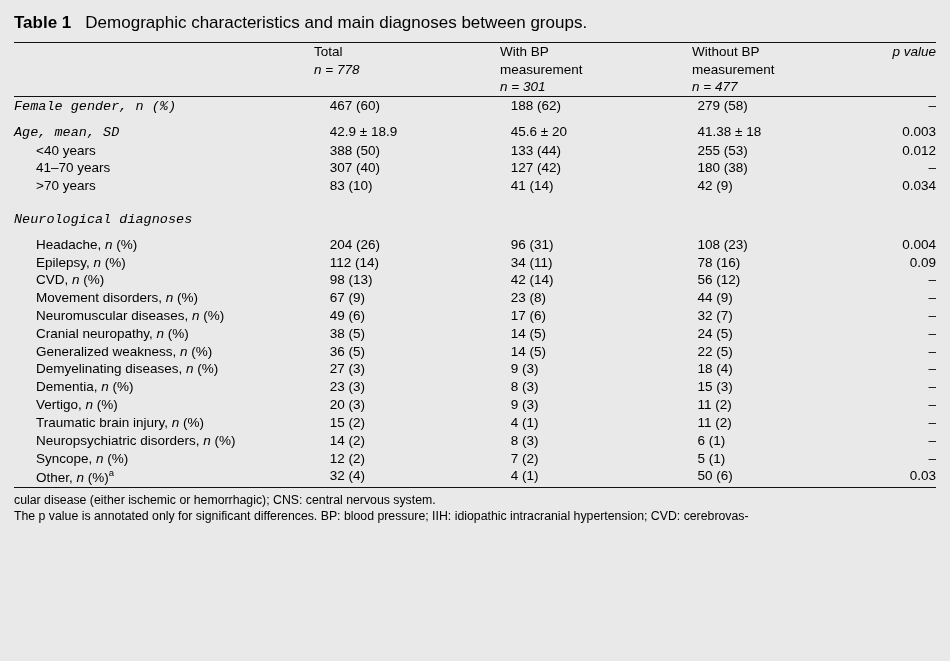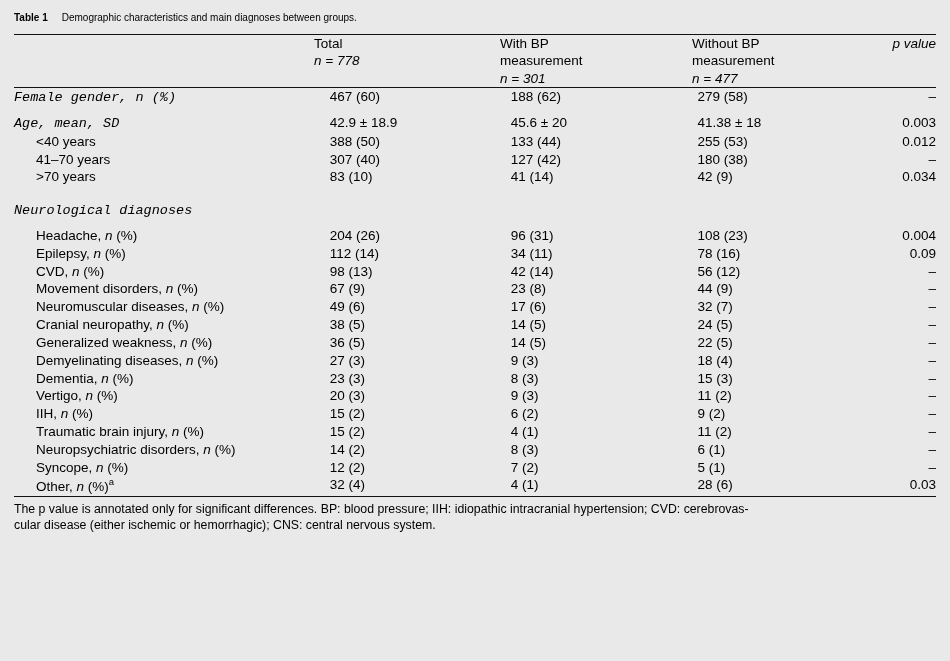--- a/index.html
+++ b/index.html
@@ -12,21 +12,21 @@
     background: #e9e9e9;
     font-family: "Liberation Sans", sans-serif;
     color: #000;
   }
   .table-wrap {
     width: 950px;
     box-sizing: border-box;
     padding: 10px 14px 0 14px;
   }
   .caption {
-    font-size: 10px;
+    font-size: 17px;
     padding: 2px 0 9px 0;
     line-height: 1.25;
   }
   .caption .cap-label {
     font-weight: bold;
     margin-right: 14px;
   }
   .rule {
     border-top: 1.3px solid #111;
     width: 100%;
@@ -225,27 +225,20 @@
           <td class="c4">–</td>
         </tr>
         <tr>
           <td class="c0 indent">Vertigo, <span class="italic">n</span> (%)</td>
           <td class="c1">20 (3)</td>
           <td class="c2">9 (3)</td>
           <td class="c3">11 (2)</td>
           <td class="c4">–</td>
         </tr>
         <tr>
-          <td class="c0 indent">IIH, <span class="italic">n</span> (%)</td>
-          <td class="c1">15 (2)</td>
-          <td class="c2">6 (2)</td>
-          <td class="c3">9 (2)</td>
-          <td class="c4">–</td>
-        </tr>
-        <tr>
           <td class="c0 indent">Traumatic brain injury, <span class="italic">n</span> (%)</td>
           <td class="c1">15 (2)</td>
           <td class="c2">4 (1)</td>
           <td class="c3">11 (2)</td>
           <td class="c4">–</td>
         </tr>
         <tr>
           <td class="c0 indent">Neuropsychiatric disorders, <span class="italic">n</span> (%)</td>
           <td class="c1">14 (2)</td>
           <td class="c2">8 (3)</td>
@@ -256,26 +249,26 @@
           <td class="c0 indent">Syncope, <span class="italic">n</span> (%)</td>
           <td class="c1">12 (2)</td>
           <td class="c2">7 (2)</td>
           <td class="c3">5 (1)</td>
           <td class="c4">–</td>
         </tr>
         <tr>
           <td class="c0 indent">Other, <span class="italic">n</span> (%)<sup>a</sup></td>
           <td class="c1">32 (4)</td>
           <td class="c2">4 (1)</td>
-          <td class="c3">28 (6)</td>
+          <td class="c3">50 (6)</td>
           <td class="c4">0.03</td>
         </tr>
       </tbody>
   </table>
 
   <div class="rule"></div>
 
   <div class="footer">
+    <p>cular disease (either ischemic or hemorrhagic); CNS: central nervous system.</p>
     <p>The p value is annotated only for significant differences. BP: blood pressure; IIH: idiopathic intracranial hypertension; CVD: cerebrovas-</p>
-    <p>cular disease (either ischemic or hemorrhagic); CNS: central nervous system.</p>
   </div>
 
 </div>
 
 </body></html>

